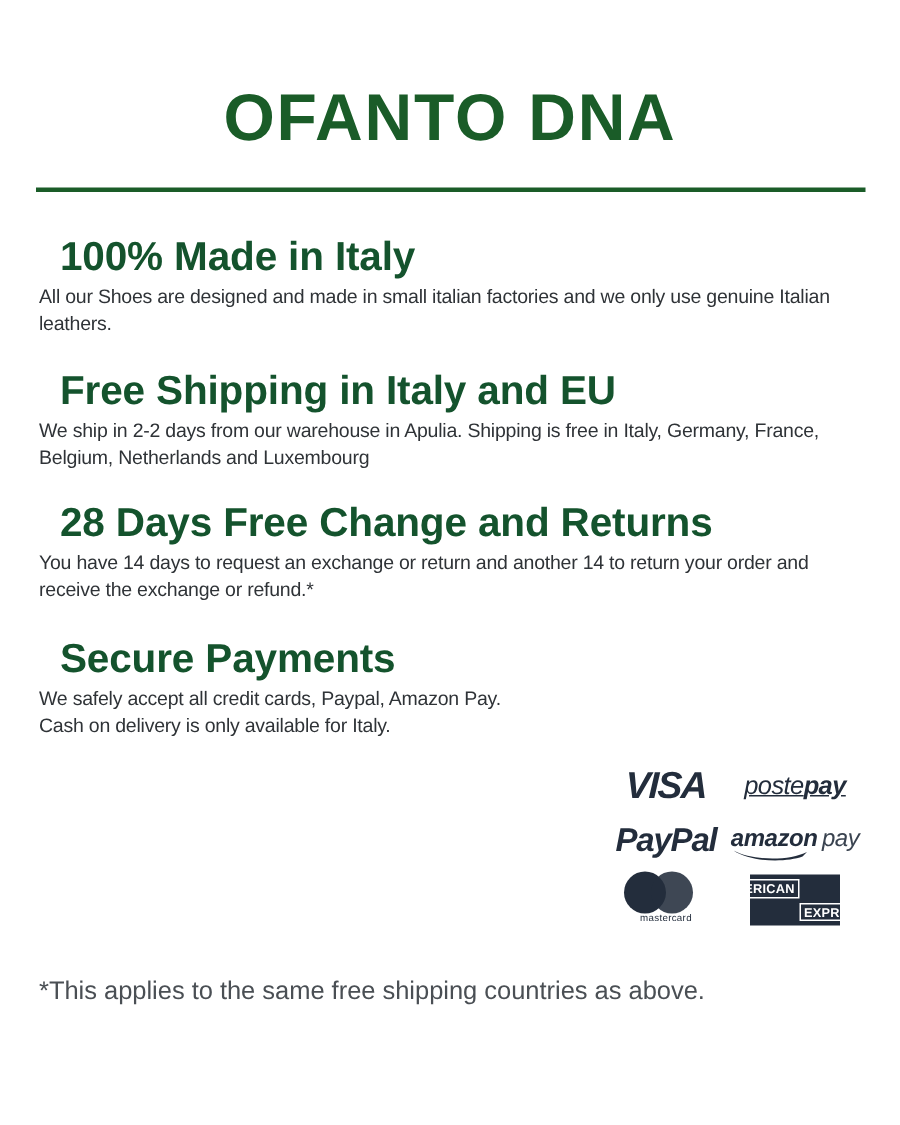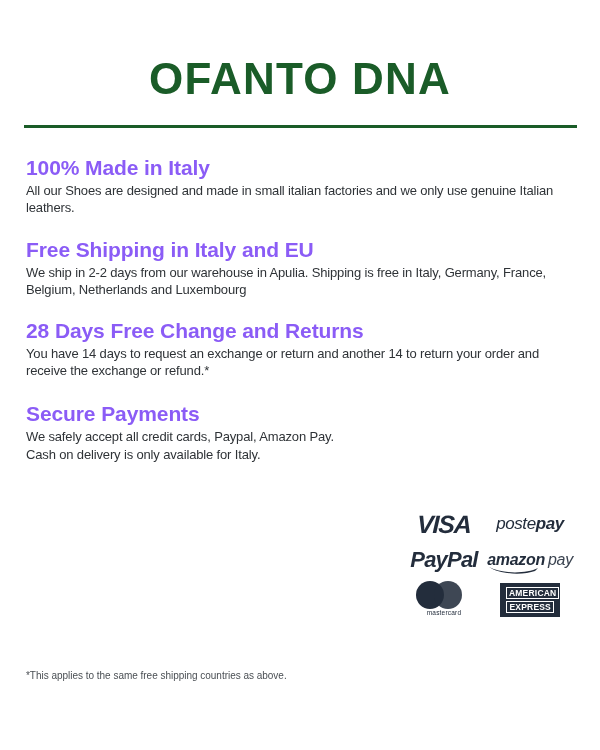--- a/index.html
+++ b/index.html
@@ -50,24 +50,24 @@
   .content {
     position: absolute;
     left: 26px;
     top: 155px;
     width: 548px;
   }
 
   .block { margin-bottom: 18px; }
 
   .block h2 {
-    margin: 0 0 2px 0;
-    font-size: 21px;
-    font-weight: bold;
-    color: #8b5cf6;
+    margin: 0 0 2px 14px;
+    font-size: 27px;
+    font-weight: bold;
+    color: #14532d;
     letter-spacing: -0.1px;
     line-height: 1.2;
   }
 
   .block p {
     margin: 0;
     font-size: 13px;
     line-height: 1.33;
     color: #2f3337;
     letter-spacing: -0.15px;
@@ -85,22 +85,22 @@
   .note {
     margin-top: 19px;
     font-size: 13.5px;
     color: #3a3f44;
     letter-spacing: -0.05px;
   }
 
   .footnote {
     position: absolute;
     left: 26px;
-    top: 670px;
-    font-size: 10px;
+    top: 651px;
+    font-size: 17px;
     color: #4a4f54;
     letter-spacing: -0.02px;
   }
 
   
   .payments {
     position: absolute;
     left: 404px;
     top: 506px;
     width: 176px;
@@ -127,20 +127,21 @@
     letter-spacing: -1.2px;
     color: #232d3c;
     transform: skewX(-2deg);
   }
   
   .postepay {
     font-size: 17px;
     font-style: italic;
     color: #232d3c;
     letter-spacing: -0.4px;
+    text-decoration: underline;
   }
   .postepay .light { font-weight: normal; }
   .postepay .bold  { font-weight: bold; }
 
   
   .paypal {
     font-size: 22px;
     font-weight: bold;
     font-style: italic;
     color: #232d3c;
@@ -192,21 +193,21 @@
     color: #232d3c;
     letter-spacing: 0.2px;
   }
 
   
   .amex {
     width: 60px;
     height: 34px;
     background: #232d3c;
     display: flex;
-    flex-direction: column;
+    flex-direction: row;
     align-items: center;
     justify-content: center;
     box-sizing: border-box;
     padding: 3px 4px;
   }
   .amex-line {
     border: 1.5px solid #ffffff;
     color: #ffffff;
     font-size: 8.5px;
     font-weight: bold;

